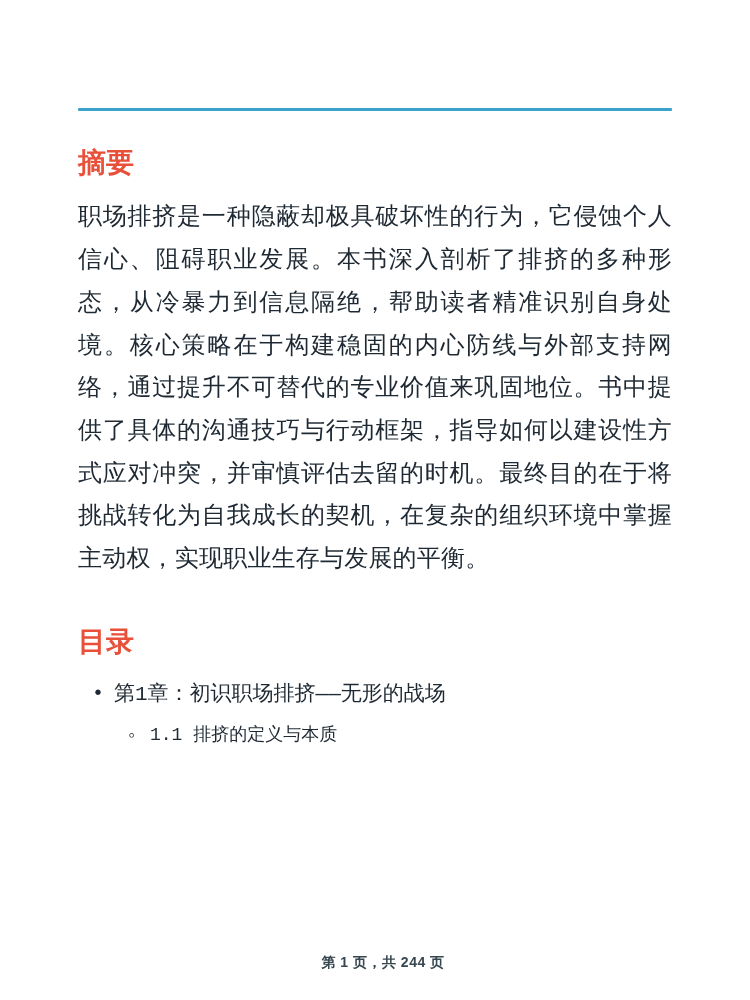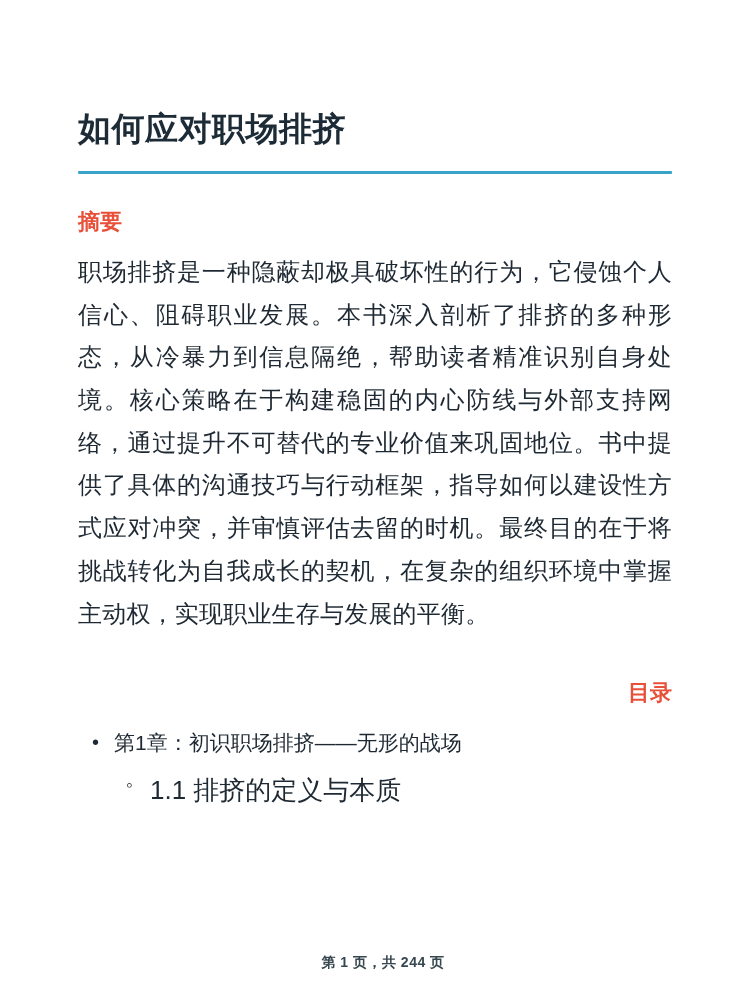--- a/index.html
+++ b/index.html
@@ -34,42 +34,42 @@
   }
   .title-rule {
     height: 3px;
     background: #3aa3c9;
     width: 100%;
     margin: 0 0 34px 0;
     border-radius: 1px;
   }
   .section-heading {
     color: #e8503a;
-    font-size: 22px;
+    font-size: 28px;
     font-weight: bold;
     margin: 0 0 14px 0;
     line-height: 1.3;
   }
   .section-heading.toc {
     margin-top: 44px;
     margin-bottom: 18px;
-    text-align: right;
   }
   .abstract-text {
     font-size: 24px;
     line-height: 1.78;
     color: #1f2933;
     text-align: justify;
     margin: 0;
     letter-spacing: 0.2px;
   }
   ul.toc-list {
     list-style: none;
     margin: 0;
     padding: 0;
+    font-family: Liberation Mono, monospace;
   }
   ul.toc-list > li.chapter {
     position: relative;
     padding-left: 36px;
     font-size: 21px;
     line-height: 1.6;
     margin-bottom: 8px;
     color: #1f2933;
   }
   ul.toc-list > li.chapter::before {
@@ -81,21 +81,21 @@
     color: #1f2933;
   }
   ul.sub-list {
     list-style: none;
     margin: 10px 0 0 0;
     padding: 0;
   }
   ul.sub-list > li.section {
     position: relative;
     padding-left: 36px;
-    font-size: 26px;
+    font-size: 18px;
     line-height: 1.55;
     margin-bottom: 12px;
     color: #1f2933;
   }
   ul.sub-list > li.section::before {
     content: "\25E6";
     position: absolute;
     left: 12px;
     top: 0;
     font-size: 19px;
@@ -112,21 +112,20 @@
     color: #37474f;
     letter-spacing: 0.5px;
     padding-left: 8px;
   }
 </style>
 </head>
 <body>
 
 <div class="page">
 
-  <h1 class="doc-title">如何应对职场排挤</h1>
 
   <div class="title-rule"></div>
 
   <h2 class="section-heading">摘要</h2>
 
   <p class="abstract-text">职场排挤是一种隐蔽却极具破坏性的行为，它侵蚀个人信心、阻碍职业发展。本书深入剖析了排挤的多种形态，从冷暴力到信息隔绝，帮助读者精准识别自身处境。核心策略在于构建稳固的内心防线与外部支持网络，通过提升不可替代的专业价值来巩固地位。书中提供了具体的沟通技巧与行动框架，指导如何以建设性方式应对冲突，并审慎评估去留的时机。最终目的在于将挑战转化为自我成长的契机，在复杂的组织环境中掌握主动权，实现职业生存与发展的平衡。</p>
 
   <h2 class="section-heading toc">目录</h2>
 
   <ul class="toc-list">

